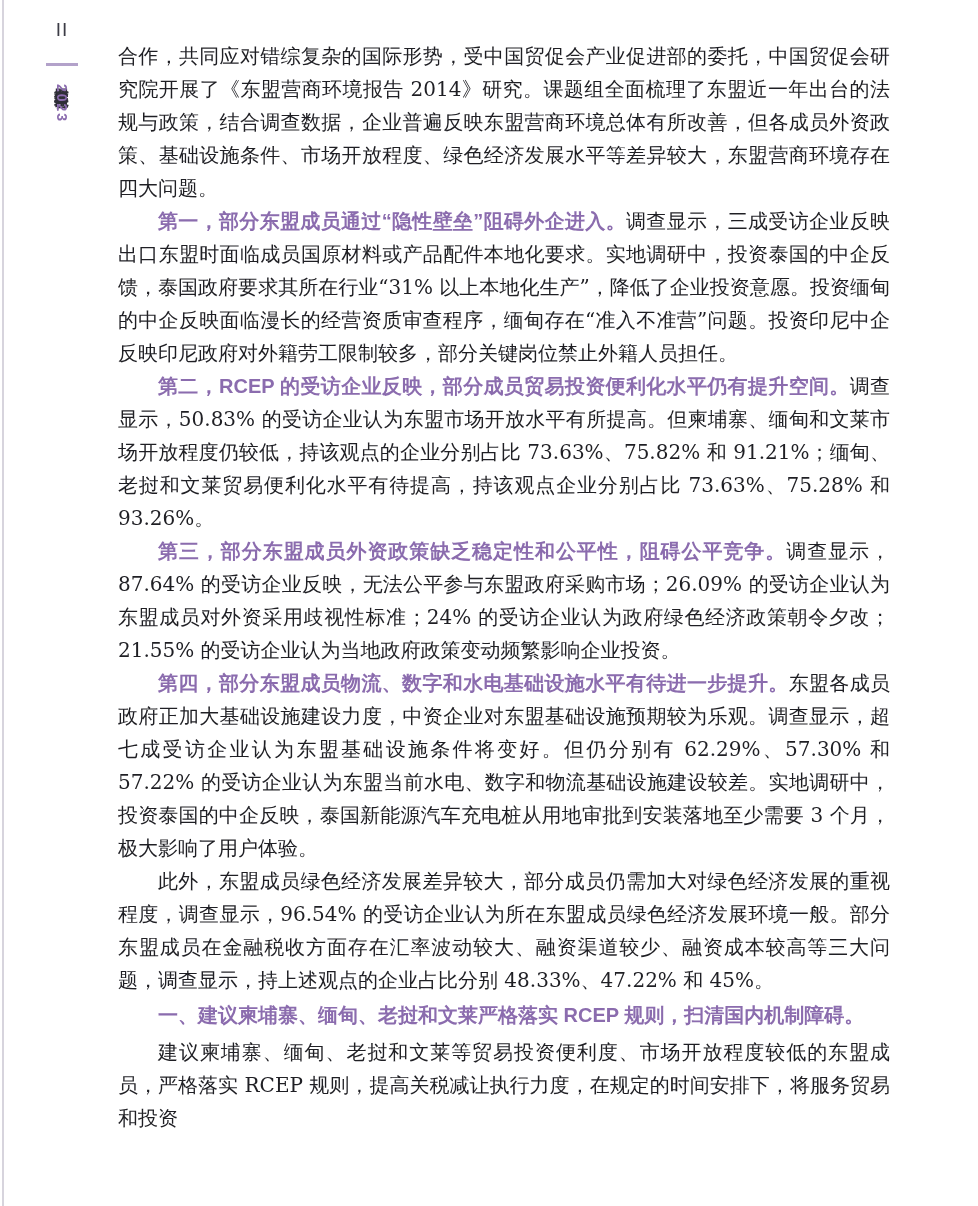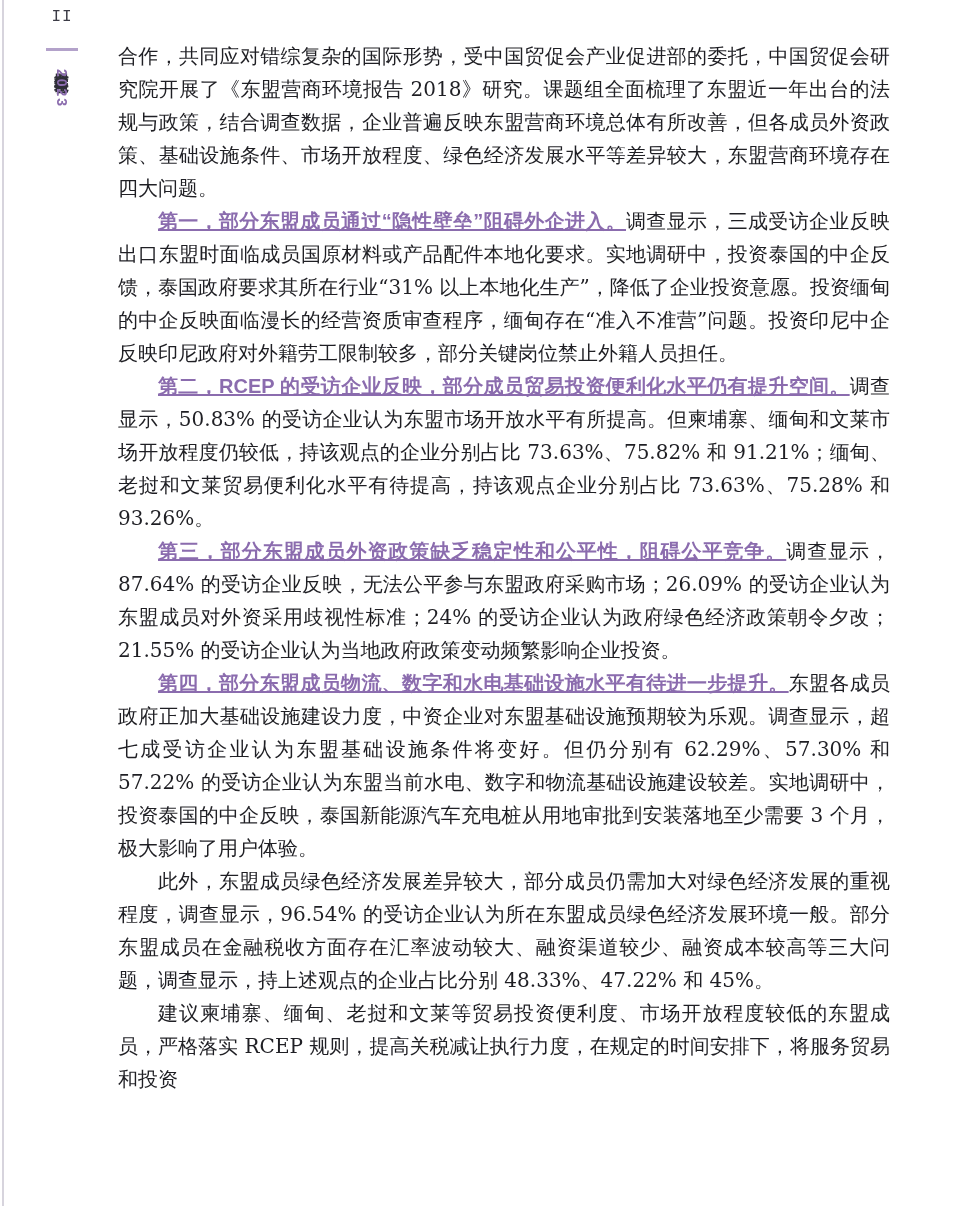--- a/index.html
+++ b/index.html
@@ -24,24 +24,25 @@
 
   
   .sidebar {
     position: absolute;
     left: 38px;
     top: 8px;
     width: 48px;
     text-align: center;
   }
   .page-number {
-    font-size: 16px;
+    font-size: 19px;
     color: #3c3c46;
-    font-family: Liberation Mono, monospace;
+    font-family: Liberation Sans, sans-serif;
     letter-spacing: 1px;
+    margin-top: 11px;
   }
   .side-rule {
     width: 32px;
     height: 3px;
     background: #b3a2ca;
     margin: 22px auto 10px auto;
   }
   .side-title {
     writing-mode: vertical-rl;
     text-orientation: mixed;
@@ -73,45 +74,45 @@
     margin: 0;
     padding: 0;
     text-indent: 2em;
   }
   .content p.no-indent { text-indent: 0; }
   .content p.section-heading { margin: 2px 0 4px 0; }
   .lead {
     font-family: "Liberation Sans", "DejaVu Sans", sans-serif;
     font-weight: bold;
     color: #8b6cae;
-    text-decoration: underline;
   }
 </style>
 </head>
 <body>
 
 <div class="edge-line"></div>
 
 <div class="sidebar">
   <div class="page-number">II</div>
   <div class="side-rule"></div>
   <div class="side-title">
     <span>东盟营商环境报告</span><span class="side-year">2023</span>
   </div>
 </div>
 
 <div class="content">
-  <p class="no-indent"><span class="lead"></span><span>合作，共同应对错综复杂的国际形势，受中国贸促会产业促进部的委托，中国贸促会研究院开展了《东盟营商环境报告 2018》研究。课题组全面梳理了东盟近一年出台的法规与政策，结合调查数据，企业普遍反映东盟营商环境总体有所改善，但各成员外资政策、基础设施条件、市场开放程度、绿色经济发展水平等差异较大，东盟营商环境存在四大问题。</span></p>
+  <p class="no-indent"><span class="lead"></span><span>合作，共同应对错综复杂的国际形势，受中国贸促会产业促进部的委托，中国贸促会研究院开展了《东盟营商环境报告 2014》研究。课题组全面梳理了东盟近一年出台的法规与政策，结合调查数据，企业普遍反映东盟营商环境总体有所改善，但各成员外资政策、基础设施条件、市场开放程度、绿色经济发展水平等差异较大，东盟营商环境存在四大问题。</span></p>
 
   <p><span class="lead">第一，部分东盟成员通过“隐性壁垒”阻碍外企进入。</span><span>调查显示，三成受访企业反映出口东盟时面临成员国原材料或产品配件本地化要求。实地调研中，投资泰国的中企反馈，泰国政府要求其所在行业“31% 以上本地化生产”，降低了企业投资意愿。投资缅甸的中企反映面临漫长的经营资质审查程序，缅甸存在“准入不准营”问题。投资印尼中企反映印尼政府对外籍劳工限制较多，部分关键岗位禁止外籍人员担任。</span></p>
 
   <p><span class="lead">第二，RCEP 的受访企业反映，部分成员贸易投资便利化水平仍有提升空间。</span><span>调查显示，50.83% 的受访企业认为东盟市场开放水平有所提高。但柬埔寨、缅甸和文莱市场开放程度仍较低，持该观点的企业分别占比 73.63%、75.82% 和 91.21%；缅甸、老挝和文莱贸易便利化水平有待提高，持该观点企业分别占比 73.63%、75.28% 和 93.26%。</span></p>
 
   <p><span class="lead">第三，部分东盟成员外资政策缺乏稳定性和公平性，阻碍公平竞争。</span><span>调查显示，87.64% 的受访企业反映，无法公平参与东盟政府采购市场；26.09% 的受访企业认为东盟成员对外资采用歧视性标准；24% 的受访企业认为政府绿色经济政策朝令夕改；21.55% 的受访企业认为当地政府政策变动频繁影响企业投资。</span></p>
 
   <p><span class="lead">第四，部分东盟成员物流、数字和水电基础设施水平有待进一步提升。</span><span>东盟各成员政府正加大基础设施建设力度，中资企业对东盟基础设施预期较为乐观。调查显示，超七成受访企业认为东盟基础设施条件将变好。但仍分别有 62.29%、57.30% 和 57.22% 的受访企业认为东盟当前水电、数字和物流基础设施建设较差。实地调研中，投资泰国的中企反映，泰国新能源汽车充电桩从用地审批到安装落地至少需要 3 个月，极大影响了用户体验。</span></p>
 
   <p><span class="lead"></span><span>此外，东盟成员绿色经济发展差异较大，部分成员仍需加大对绿色经济发展的重视程度，调查显示，96.54% 的受访企业认为所在东盟成员绿色经济发展环境一般。部分东盟成员在金融税收方面存在汇率波动较大、融资渠道较少、融资成本较高等三大问题，调查显示，持上述观点的企业占比分别 48.33%、47.22% 和 45%。</span></p>
 
 
+  <p class="section-heading"><span class="lead">一、建议柬埔寨、缅甸、老挝和文莱严格落实 RCEP 规则，扫清国内机制障碍。</span><span></span></p>
 
   <p><span class="lead"></span><span>建议柬埔寨、缅甸、老挝和文莱等贸易投资便利度、市场开放程度较低的东盟成员，严格落实 RCEP 规则，提高关税减让执行力度，在规定的时间安排下，将服务贸易和投资</span></p>
 </div>
 
 </body></html>

